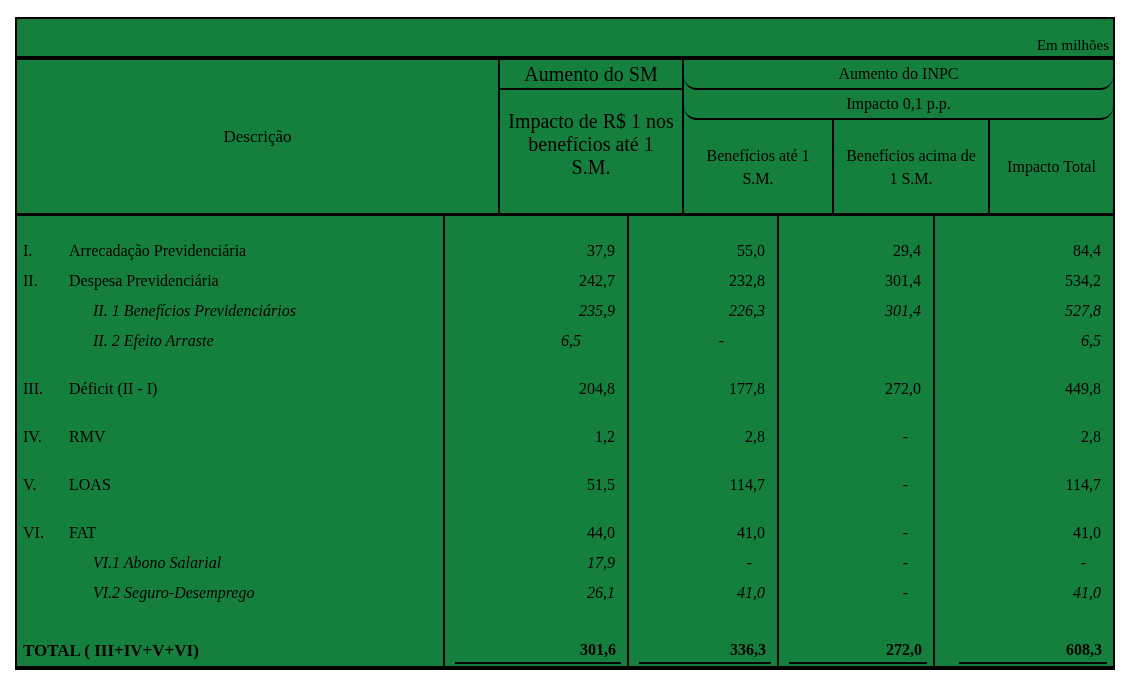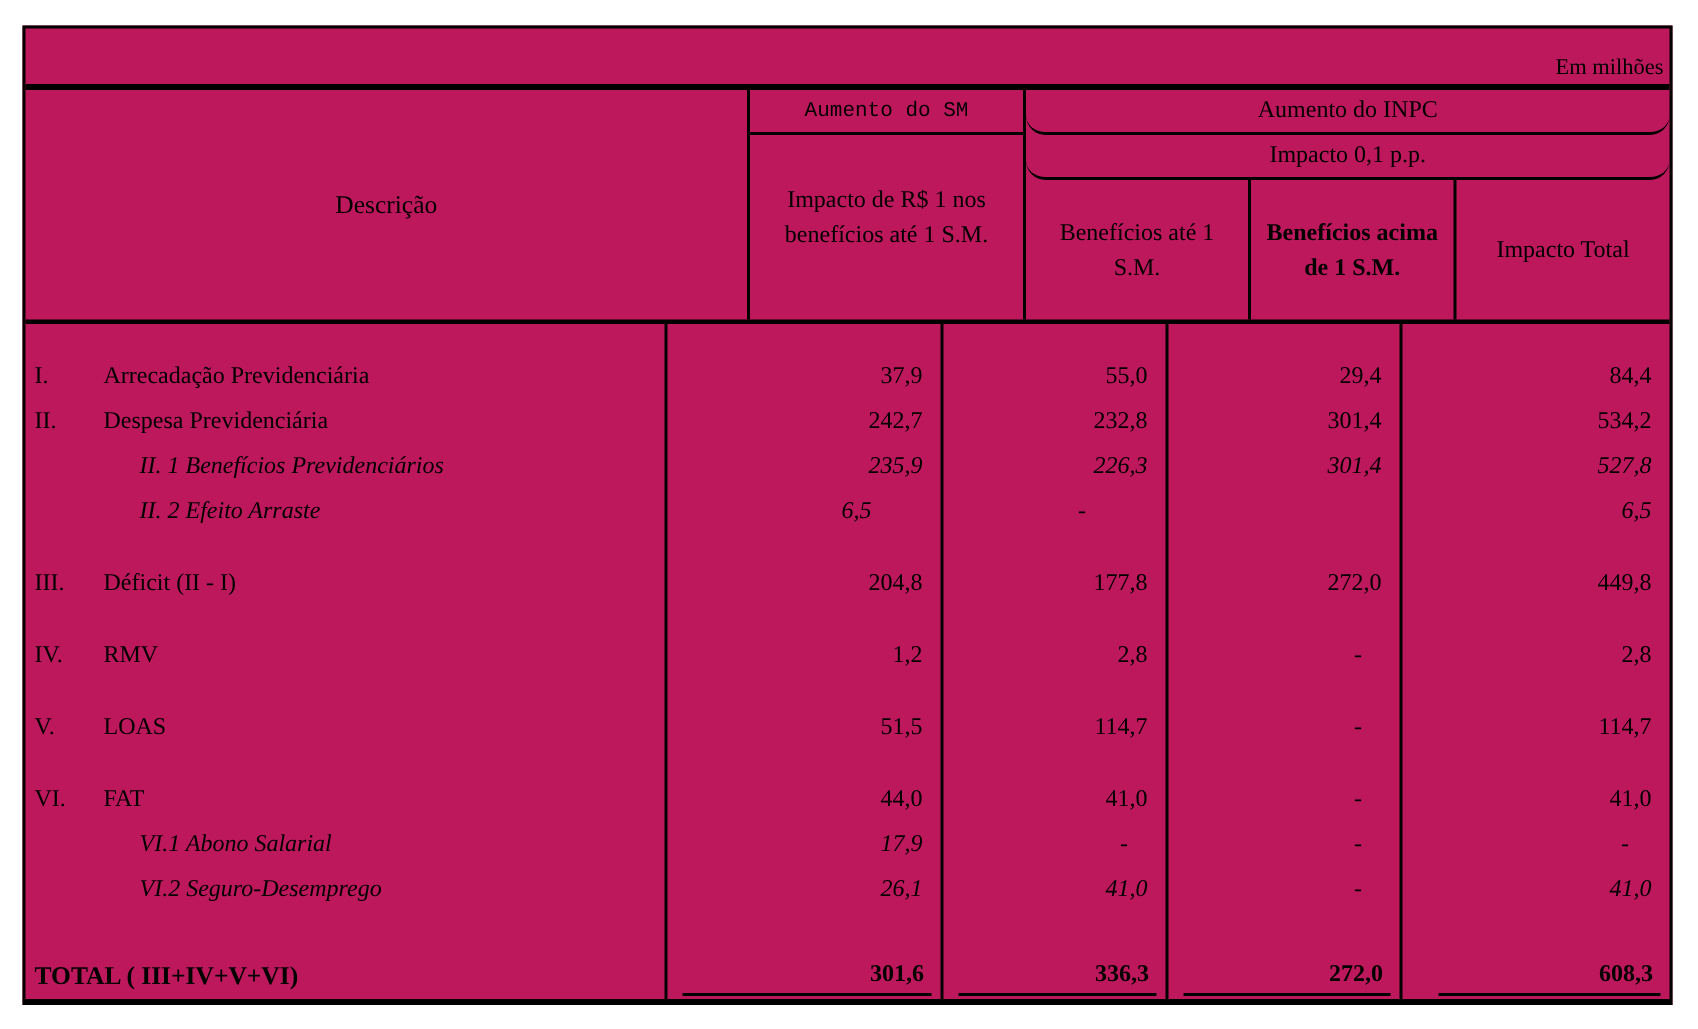--- a/index.html
+++ b/index.html
@@ -9,21 +9,21 @@
     font-family: "Liberation Serif", "DejaVu Serif", serif;
     color: #000000;
     overflow: hidden;
   }
   .table-outer {
     position: absolute;
     left: 15px; top: 17px;
     width: 1100px; height: 653px;
     border: 2px solid #000;
     border-bottom-width: 4px;
-    background: #be185d;
+    background: #15803d;
   }
   
   .unit-band {
     height: 41px;
     border-bottom: 4px solid #000;
     display: flex;
     justify-content: flex-end;
     align-items: flex-end;
     padding: 0 4px 2px 0;
     font-size: 15px;
@@ -41,46 +41,45 @@
     font-size: 17px;
   }
   .h-sm {
     width: 184px;
     border-right: 2px solid #000;
     display: flex; flex-direction: column;
   }
   .h-sm-top {
     height: 30px; border-bottom: 2px solid #000;
     display: flex; align-items: center; justify-content: center;
-    font-size: 14px;
-    font-family: Liberation Mono, monospace;
+    font-size: 20px;
   }
   .h-sm-main {
     flex: 1;
     display: flex; align-items: center; justify-content: center;
     text-align: center;
     padding: 0 8px 14px 8px;
-    font-size: 16px; line-height: 23px;
+    font-size: 20px; line-height: 23px;
   }
   .h-inpc { flex: 1; display: flex; flex-direction: column; }
   .h-inpc-top, .h-inpc-mid {
     height: 30px; border-bottom: 2px solid #000;
     display: flex; align-items: center; justify-content: center;
     font-size: 16px;
     border-radius: 13px;
   }
   .h-inpc-cols { flex: 1; display: flex; border-radius: 11px; }
   .h-c3, .h-c4, .h-c5 {
     display: flex; align-items: center; justify-content: center;
     text-align: center;
     font-size: 16px; line-height: 23px;
     padding: 0 10px;
   }
   .h-c3 { width: 150px; border-right: 2px solid #000; }
-  .h-c4 { width: 137px; border-right: 2px solid #000; font-weight: bold; }
+  .h-c4 { width: 156px; border-right: 2px solid #000; }
   .h-c5 { flex: 1; }
   
   .tbody {
     position: relative;
     height: 450px;
     display: flex; flex-direction: column;
     padding-top: 20px;
   }
   .vline {
     position: absolute; top: 0; bottom: 0;

